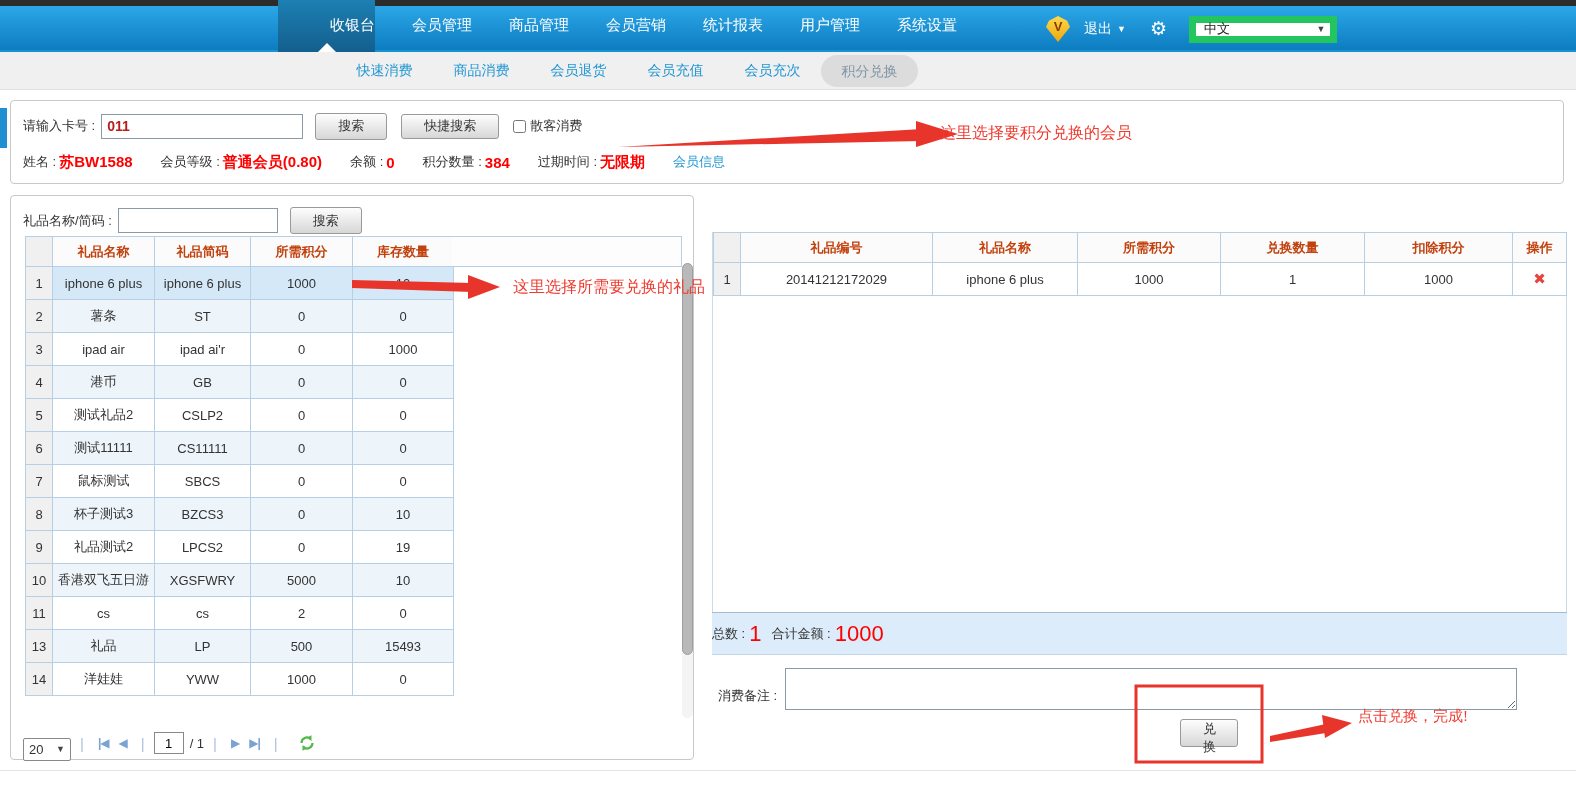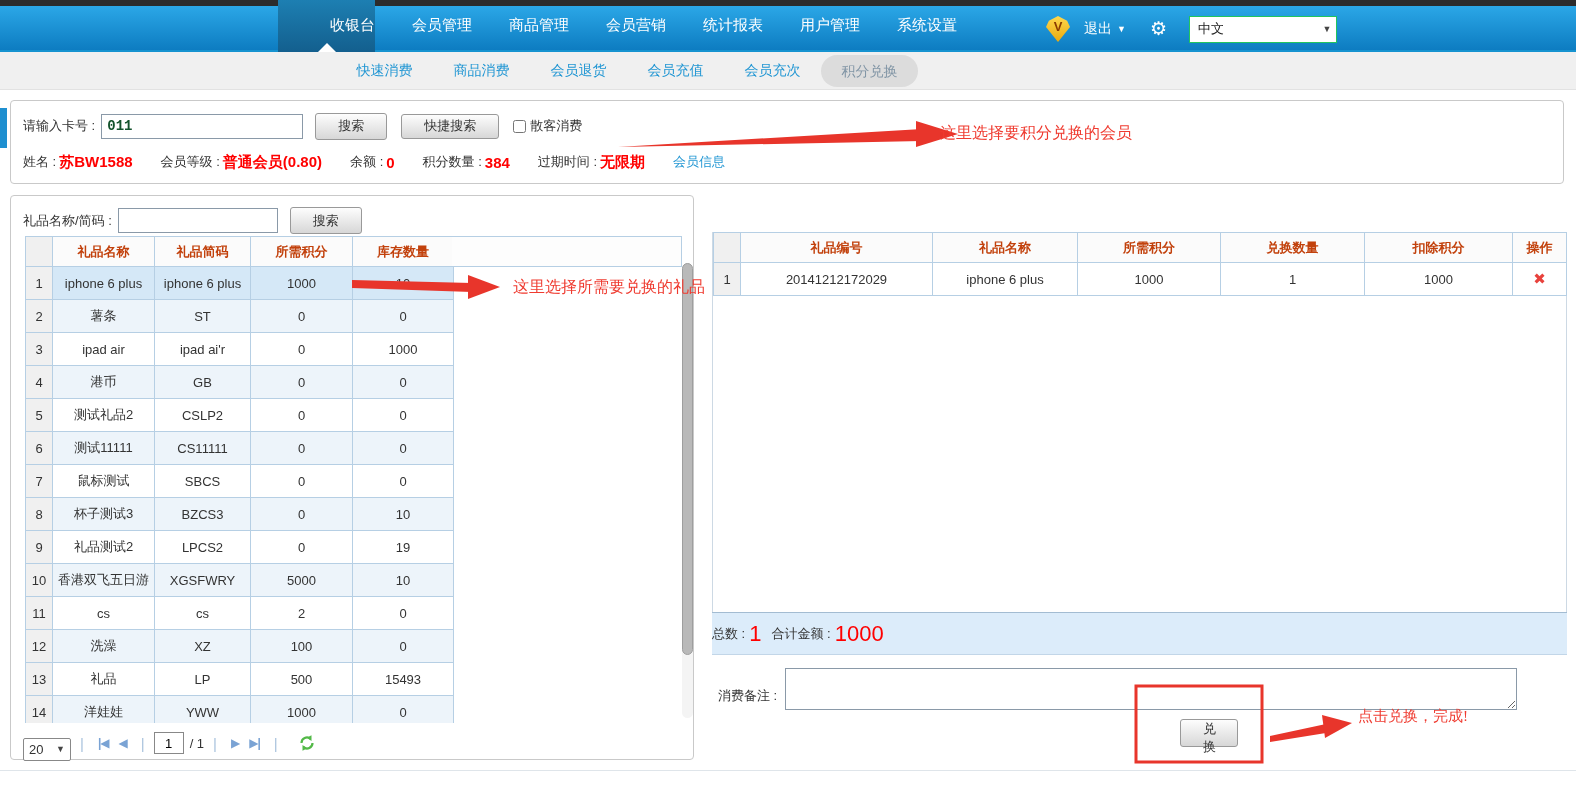--- a/index.html
+++ b/index.html
@@ -15,39 +15,39 @@
   .tab.active { background:linear-gradient(#1d7fb2,#135f8e); position:relative; }
   .tab.active::after { content:""; position:absolute; bottom:0; left:50%; transform:translateX(-50%);
               border-left:9px solid transparent; border-right:9px solid transparent; border-bottom:9px solid #ffffff; }
   .nav-right { position:absolute; top:14px; left:1046px; height:30px; display:flex; align-items:center; z-index:5; }
   .vip { width:24px; height:26px; background:linear-gradient(#ffd84d,#e8a90d);
          clip-path:polygon(50% 0,88% 18%,100% 42%,50% 100%,0 42%,12% 18%);
          color:#8a3c00; font-weight:bold; font-size:13px; text-align:center; line-height:22px; }
   .logout { color:#fff; font-size:14px; margin-left:14px; cursor:pointer; }
   .caret-down { color:#fff; font-size:9px; margin-left:5px; }
   .gear { color:#fff; font-size:19px; margin-left:24px; cursor:pointer; line-height:20px; }
-  .lang-select { margin-left:22px; width:148px; height:27px; background:#fff; border:1px solid #22c55e;
+  .lang-select { margin-left:22px; width:148px; height:27px; background:#fff; border:7px solid #22c55e;
          display:flex; align-items:center; justify-content:space-between; font-size:13px; color:#222;
          padding-left:8px; cursor:pointer; }
   .lang-select .arrow { width:18px; text-align:center; color:#444; font-size:9px; }
 
   
   .subnav { position:absolute; top:52px; left:0; width:1576px; height:38px; background:#f0f0f0;
             border-bottom:1px solid #e2e2e2; }
   .subnav-items { position:absolute; left:336px; top:0; height:38px; display:flex; align-items:center; }
   .subnav-item { width:97px; text-align:center; color:#2196d3; font-size:14px; cursor:pointer; }
   .subnav-item.active { background:#dcdcdc; color:#8195a5; border-radius:17px; height:32px; line-height:32px; }
 
   
   .accent { position:absolute; left:0; top:108px; width:7px; height:40px; background:#1e8fd0; }
   .member-panel { position:absolute; left:10px; top:100px; width:1554px; height:84px;
             border:1px solid #c9c9c9; border-radius:4px; background:#fff; }
   .card-row { position:absolute; left:12px; top:11px; height:28px; display:flex; align-items:center; font-size:13px; }
-  .card-input { width:202px; height:25px; border:1px solid #8a99a8; color:#14532d; font-weight:bold;
-            font-size:14px; padding-left:5px; margin-left:6px; font-family:Liberation Mono, monospace; }
+  .card-input { width:202px; height:25px; border:1px solid #8a99a8; color:#b91c1c; font-weight:bold;
+            font-size:14px; padding-left:5px; margin-left:6px; font-family:Liberation Sans, sans-serif; }
   .btn { height:27px; background:linear-gradient(#fdfdfd,#d7d7d7); border:1px solid #999;
             border-radius:3px; font-size:13px; color:#333; padding:0 22px; cursor:pointer; font-family:inherit;text-align:center; }
   .btn-search { margin-left:12px; }
   .btn-quick { margin-left:14px; height:25px; }
   .walkin-check { margin-left:14px; width:13px; height:13px; }
   .walkin-label { margin-left:4px; font-size:13px; }
   .info-row { position:absolute; left:12px; top:49px; height:24px; display:flex; align-items:center; font-size:13px; }
   .info-pair { margin-right:28px; display:flex; align-items:center; }
   .info-value { color:#ff0000; font-weight:bold; font-size:15px; margin-left:3px; }
   .member-link { color:#2196d3; cursor:pointer; }
@@ -276,27 +276,20 @@
             <td>10</td>
           </tr>
           <tr>
             <td>11</td>
             <td>cs</td>
             <td>cs</td>
             <td>2</td>
             <td>0</td>
           </tr>
           <tr>
-            <td>12</td>
-            <td>洗澡</td>
-            <td>XZ</td>
-            <td>100</td>
-            <td>0</td>
-          </tr>
-          <tr>
             <td>13</td>
             <td>礼品</td>
             <td>LP</td>
             <td>500</td>
             <td>15493</td>
           </tr>
           <tr>
             <td>14</td>
             <td>洋娃娃</td>
             <td>YWW</td>

